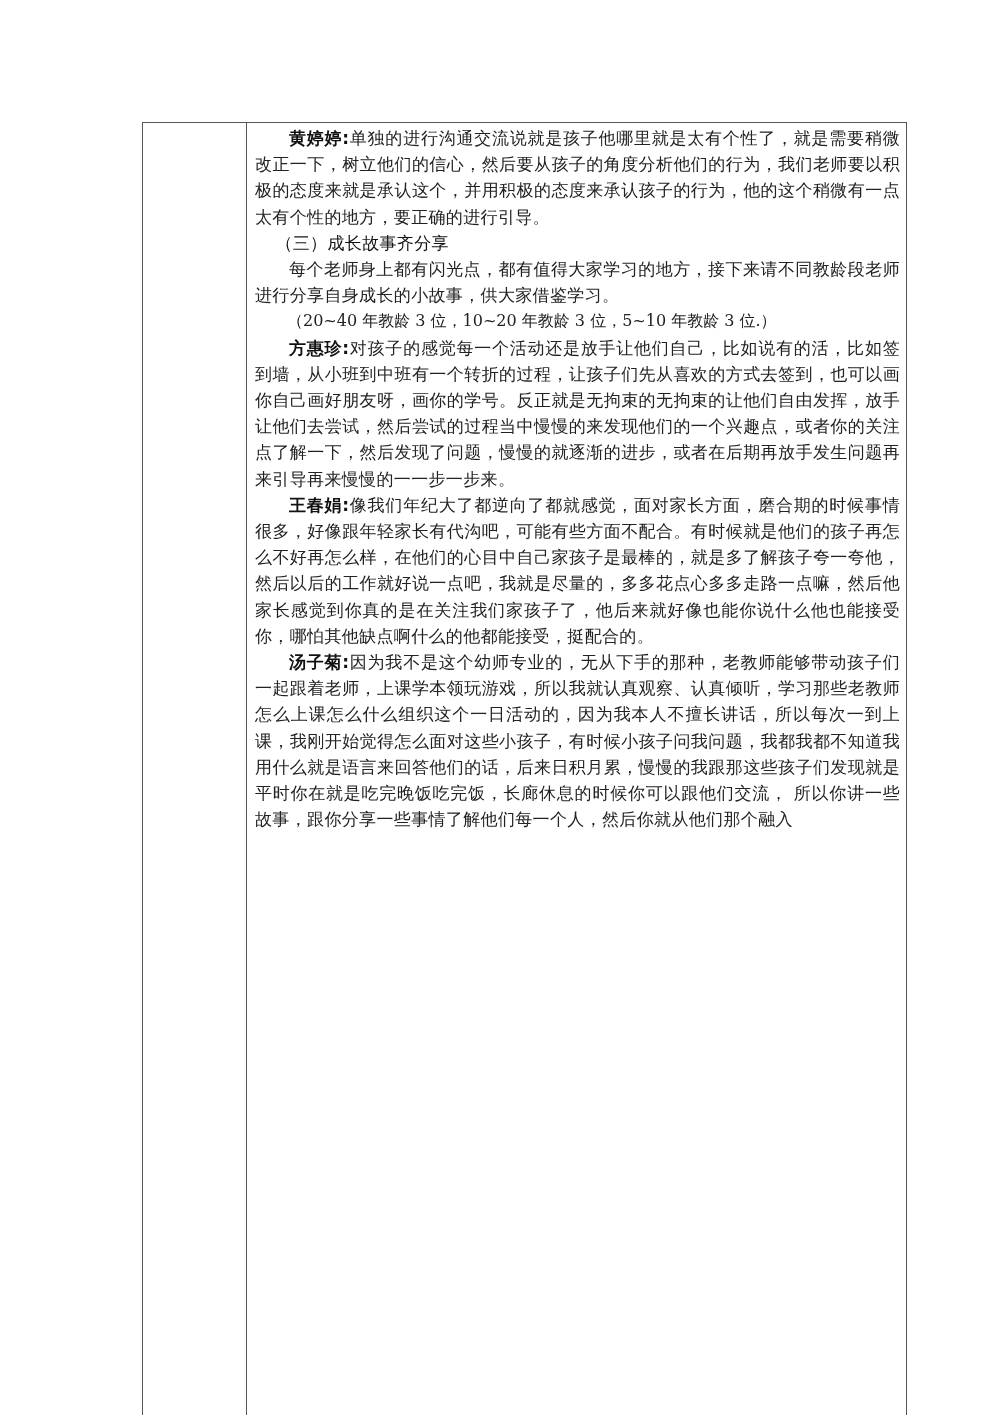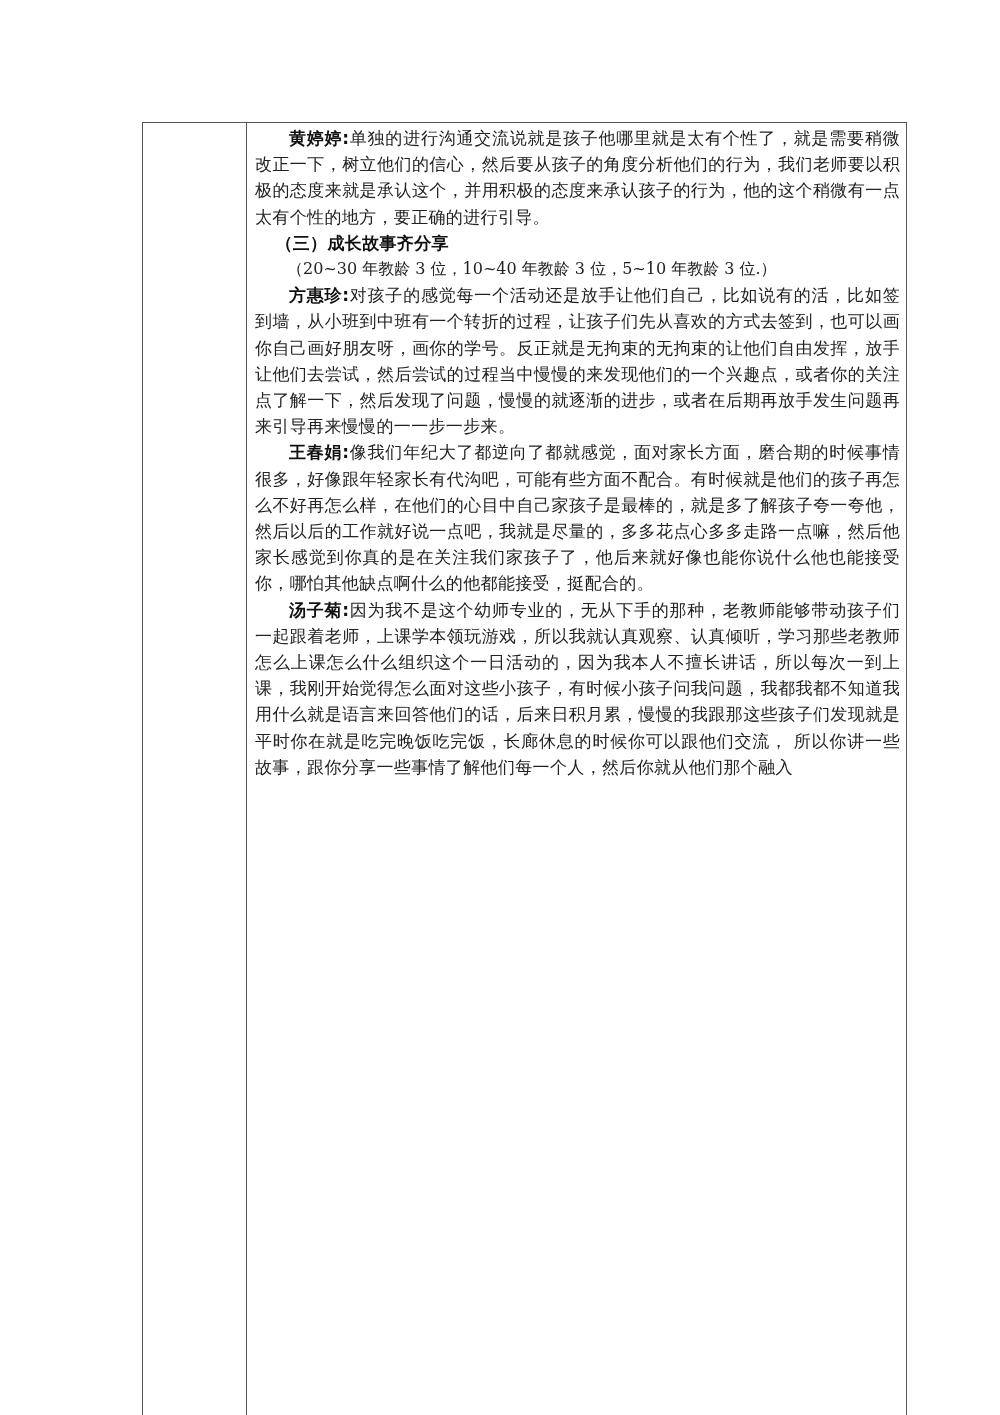--- a/index.html
+++ b/index.html
@@ -58,21 +58,21 @@
       text-indent: 2em;
       font-weight: bold;
       color: #111;
       letter-spacing: 0.35px;
     }
     .section-title {
       margin: 0;
       font-size: 17px;
       line-height: 26.2px;
       text-indent: 1.2em;
-      font-weight: bold;
+      font-weight: normal;
       color: #111;
       letter-spacing: 0.35px;
     }
     .note {
       margin: 0;
       font-size: 16px;
       line-height: 26.2px;
       text-indent: 2em;
       color: #222;
     }
@@ -84,22 +84,23 @@
   <div class="left-cell"></div>
   <div class="right-cell">
 
     <p class="para"><span class="speaker">黄婷婷:</span><span>单独的进行沟通交流说就是孩子他哪里就是太有个性了，就是需要稍微改正一下，树立他们的信心，然后要从孩子的角度分析他们的行为，我们老师要以积极的态度来就是承认这个，并用积极的态度来承认孩子的行为，他的这个稍微有一点太有个性的地方，要正确的进行引导。</span></p>
 
 
 
 
     <p class="section-title">（三）成长故事齐分享</p>
 
+    <p class="para">每个老师身上都有闪光点，都有值得大家学习的地方，接下来请不同教龄段老师进行分享自身成长的小故事，供大家借鉴学习。</p>
 
-    <p class="note">（20~30 年教龄 3 位，10~40 年教龄 3 位，5~10 年教龄 3 位.）</p>
+    <p class="note">（20~40 年教龄 3 位，10~20 年教龄 3 位，5~10 年教龄 3 位.）</p>
 
 
     <p class="para"><span class="speaker">方惠珍:</span><span>对孩子的感觉每一个活动还是放手让他们自己，比如说有的活，比如签到墙，从小班到中班有一个转折的过程，让孩子们先从喜欢的方式去签到，也可以画你自己画好朋友呀，画你的学号。反正就是无拘束的无拘束的让他们自由发挥，放手让他们去尝试，然后尝试的过程当中慢慢的来发现他们的一个兴趣点，或者你的关注点了解一下，然后发现了问题，慢慢的就逐渐的进步，或者在后期再放手发生问题再来引导再来慢慢的一一步一步来。</span></p>
 
     <p class="para"><span class="speaker">王春娟:</span><span>像我们年纪大了都逆向了都就感觉，面对家长方面，磨合期的时候事情很多，好像跟年轻家长有代沟吧，可能有些方面不配合。有时候就是他们的孩子再怎么不好再怎么样，在他们的心目中自己家孩子是最棒的，就是多了解孩子夸一夸他，然后以后的工作就好说一点吧，我就是尽量的，多多花点心多多走路一点嘛，然后他家长感觉到你真的是在关注我们家孩子了，他后来就好像也能你说什么他也能接受你，哪怕其他缺点啊什么的他都能接受，挺配合的。</span></p>
 
 
     <p class="para"><span class="speaker">汤子菊:</span><span>因为我不是这个幼师专业的，无从下手的那种，老教师能够带动孩子们一起跟着老师，上课学本领玩游戏，所以我就认真观察、认真倾听，学习那些老教师怎么上课怎么什么组织这个一日活动的，因为我本人不擅长讲话，所以每次一到上课，我刚开始觉得怎么面对这些小孩子，有时候小孩子问我问题，我都我都不知道我用什么就是语言来回答他们的话，后来日积月累，慢慢的我跟那这些孩子们发现就是平时你在就是吃完晚饭吃完饭，长廊休息的时候你可以跟他们交流，  所以你讲一些故事，跟你分享一些事情了解他们每一个人，然后你就从他们那个融入</span></p>
 
   </div>

